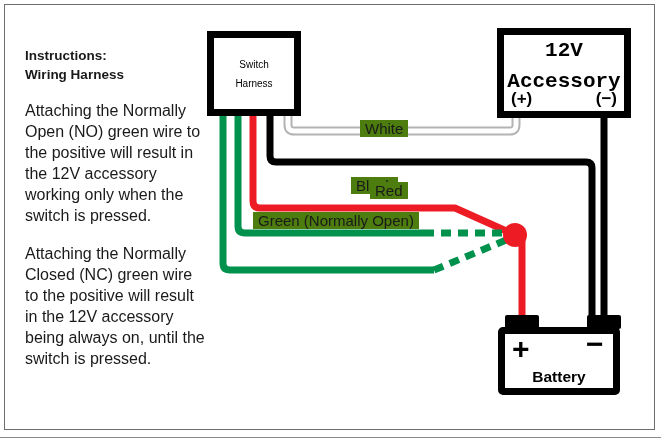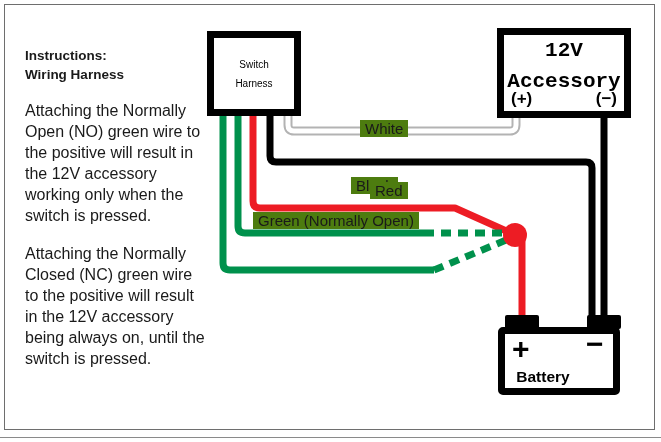--- a/index.html
+++ b/index.html
@@ -129,21 +129,21 @@
     position: absolute;
     width: 34px;
     height: 14px;
     background: #000000;
     border-radius: 2px;
   }
   #bat-post-pos { left: 505px; top: 315px; }
   #bat-post-neg { left: 587px; top: 315px; }
   #battery-label {
     position: absolute;
-    left: 482px;
+    left: 498px;
     top: 368px;
     width: 122px;
     text-align: center;
     font-weight: bold;
     font-size: 15.5px;
     color: #000000;
   }
   .bat-sign {
     position: absolute;
     font-weight: bold;

